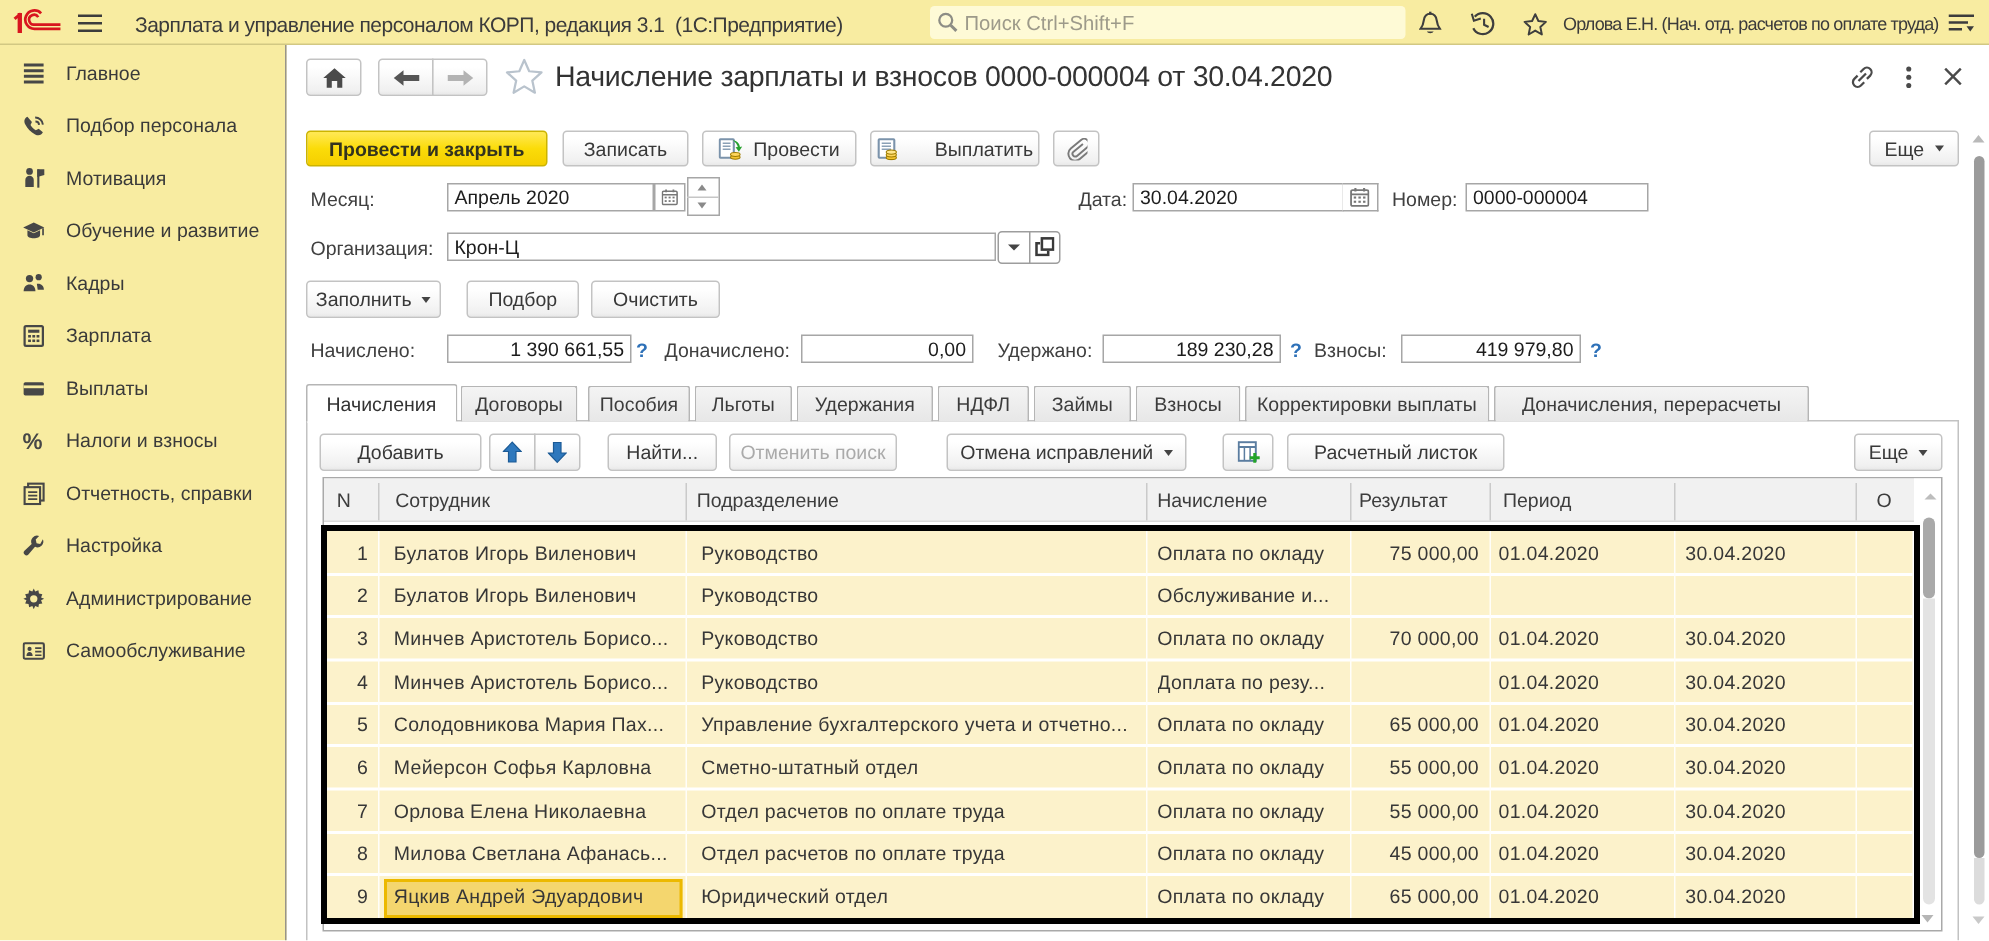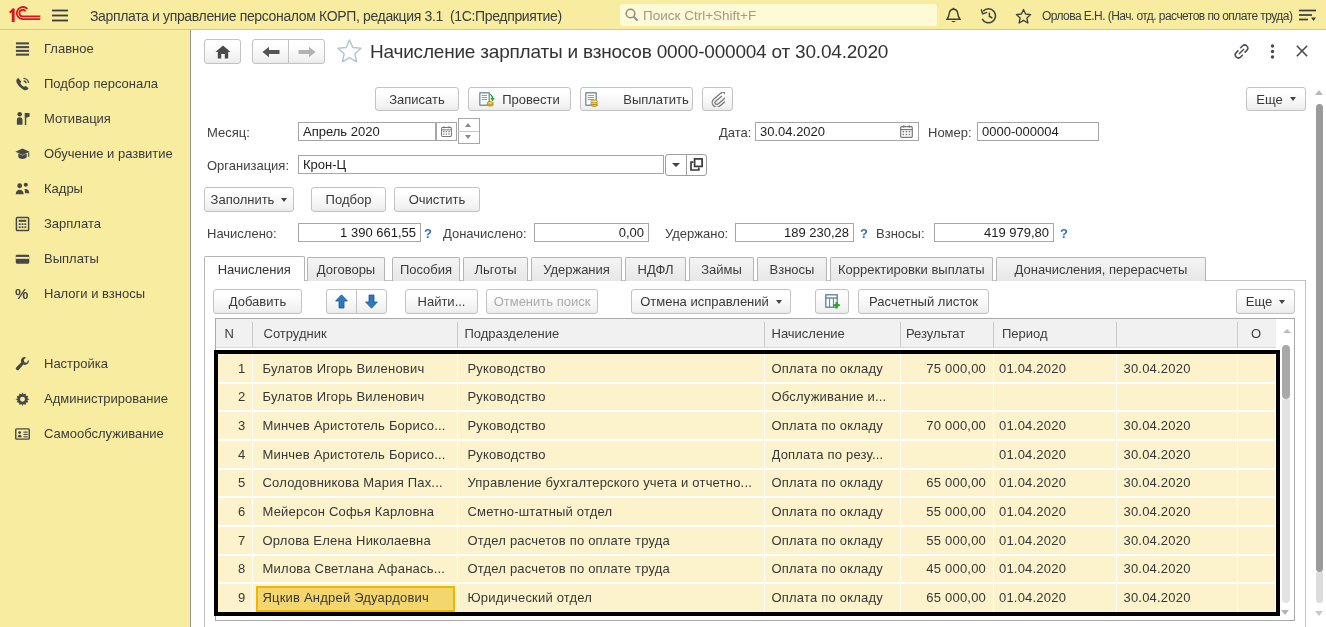--- a/index.html
+++ b/index.html
@@ -141,20 +141,32 @@
         <rect x="0.8" y="5.8" width="14.4" height="2" fill="#f8eca1"></rect>
       </svg>
       <div class="mt">Выплаты</div>
     </div>
 <div class="menu-item" style="top:276px">
       <svg class="mi" width="16" height="16" viewBox="0 0 16 16">
         <text x="0" y="13.5" font-size="16" font-weight="bold" fill="#474747">%</text>
       </svg>
       <div class="mt">Налоги и взносы</div>
     </div>
+<div class="menu-item" style="top:311px">
+      <svg class="mi" width="16" height="16" viewBox="0 0 16 16">
+        <rect x="4" y="1" width="11" height="12" fill="none" stroke="#474747" stroke-width="1.5"></rect>
+        <rect x="1.5" y="3.5" width="11" height="12" fill="#f8eca1" stroke="#474747" stroke-width="1.5"></rect>
+        <g stroke="#474747" stroke-width="1.2">
+          <line x1="4" y1="7" x2="10.5" y2="7"></line>
+          <line x1="4" y1="9.5" x2="10.5" y2="9.5"></line>
+          <line x1="4" y1="12" x2="10.5" y2="12"></line>
+        </g>
+      </svg>
+      <div class="mt">Отчетность, справки</div>
+    </div>
 <div class="menu-item" style="top:346px">
       <svg class="mi" width="16" height="16" viewBox="0 0 16 16">
         <path d="M14.5 3.2 a4.2 4.2 0 0 1 -5.6 5.4 L4.2 14 a1.9 1.9 0 0 1 -2.8-2.6 L6.5 6.5 a4.2 4.2 0 0 1 5.3-5.6 L9.4 3.4 l0.6 2.6 2.6 0.6 Z" fill="#474747"></path>
       </svg>
       <div class="mt">Настройка</div>
     </div>
 <div class="menu-item" style="top:381px">
       <svg class="mi" width="16" height="16" viewBox="0 0 16 16">
         <path d="M8 0.8 l1 2.2 2.3-0.9 0.4 2.4 2.4 0.4-0.9 2.3 2.2 1-2.2 1 0.9 2.3-2.4 0.4-0.4 2.4-2.3-0.9-1 2.2-1-2.2-2.3 0.9-0.4-2.4-2.4-0.4 0.9-2.3-2.2-1 2.2-1-0.9-2.3 2.4-0.4 0.4-2.4 2.3 0.9 Z" fill="#474747"></path>
         <circle cx="8" cy="8.2" r="2.6" fill="#f8eca1"></circle>
@@ -208,20 +220,21 @@
         <circle cx="3.5" cy="13" r="1.7"></circle>
       </g>
 </svg>
 <svg class="ab" style="left:1296px;top:45px" width="12" height="12" viewBox="0 0 12 12">
  <g stroke="#4a4a4a" stroke-width="1.6">
         <line x1="0.8" y1="0.8" x2="11.2" y2="11.2"></line>
         <line x1="11.2" y1="0.8" x2="0.8" y2="11.2"></line>
       </g>
 </svg>
 
+<div class="btn" style="left:204px;top:87px;width:161px;height:24px;background:linear-gradient(#ffe851 4%,#fbdc09 50%,#f5cf00);border:1px solid #ccb400;font-weight:bold;color:#33331f">Провести и закрыть</div>
 <div class="btn" style="left:375px;top:87px;width:84px;height:24px">Записать</div>
 <div class="btn" style="left:468px;top:87px;width:103px;height:24px">
       <svg width="16" height="15" viewBox="0 0 16 15">
         <rect x="0.8" y="0.8" width="9.4" height="12.4" rx="0.5" fill="#fff" stroke="#7b93ab" stroke-width="1.4"></rect>
         <g stroke="#8aa0b5" stroke-width="1">
           <line x1="2.8" y1="3.5" x2="8" y2="3.5"></line>
           <line x1="2.8" y1="5.5" x2="8" y2="5.5"></line>
           <line x1="2.8" y1="7.5" x2="8" y2="7.5"></line>
         </g>
         <path d="M9.5 1.5 c3 0.5 4.5 2 4.8 4.5 l1.5-0.3 -2.2 3.5 -2.2-3 1.5-0.2 c-0.5-2-1.6-3.2-3.4-4.5 Z" fill="#27a22e"></path>
@@ -331,21 +344,21 @@
 <div class="tab" style="left:307px;top:257px;width:78px;height:24px;">Договоры</div>
 <div class="tab" style="left:392px;top:257px;width:68px;height:24px;">Пособия</div>
 <div class="tab" style="left:463px;top:257px;width:65px;height:24px;">Льготы</div>
 <div class="tab" style="left:531px;top:257px;width:91px;height:24px;">Удержания</div>
 <div class="tab" style="left:625px;top:257px;width:61px;height:24px;text-align:right;">НДФЛ</div>
 <div class="tab" style="left:689px;top:257px;width:65px;height:24px;">Займы</div>
 <div class="tab" style="left:757px;top:257px;width:70px;height:24px;">Взносы</div>
 <div class="tab" style="left:829.5px;top:257px;width:163.5px;height:24px;">Корректировки выплаты</div>
 <div class="tab" style="left:996px;top:257px;width:210px;height:24px;">Доначисления, перерасчеты</div>
 
-<div class="btn" style="left:213px;top:289px;width:89px;height:25px">Добавить</div>
+<div class="btn" style="left:213px;top:289px;width:108px;height:25px">Добавить</div>
 <div class="btn" style="left:326px;top:289px;width:31px;height:25px;border-radius:3px 0 0 3px">
 <svg width="13" height="15" viewBox="0 0 13 15">
         <path d="M6.5 0.8 L12.4 7 H9 V14 H4 V7 H0.6 Z" fill="#2e78bd" stroke="#1b5a96" stroke-width="0.8"></path>
       </svg>
     </div>
 <div class="btn" style="left:356px;top:289px;width:31px;height:25px;border-radius:0 3px 3px 0">
 <svg width="13" height="15" viewBox="0 0 13 15">
         <path d="M6.5 14.2 L12.4 8 H9 V1 H4 V8 H0.6 Z" fill="#2e78bd" stroke="#1b5a96" stroke-width="0.8"></path>
       </svg>
     </div>
@@ -357,21 +370,21 @@
         <rect x="0.8" y="0.8" width="11.4" height="12.4" fill="#fff" stroke="#5b7da0" stroke-width="1.3"></rect>
         <line x1="0.8" y1="4" x2="12.2" y2="4" stroke="#5b7da0" stroke-width="1.3"></line>
         <line x1="4.6" y1="4" x2="4.6" y2="13" stroke="#5b7da0" stroke-width="1"></line>
         <line x1="8.4" y1="4" x2="8.4" y2="13" stroke="#5b7da0" stroke-width="1"></line>
         <g stroke="#23a428" stroke-width="2">
           <line x1="11.5" y1="8" x2="11.5" y2="14.5"></line>
           <line x1="8.2" y1="11.2" x2="14.8" y2="11.2"></line>
         </g>
       </svg>
     </div>
-<div class="btn" style="left:858px;top:289px;width:131px;height:25px">Расчетный листок</div>
+<div class="btn" style="left:858px;top:289px;width:145px;height:25px">Расчетный листок</div>
 <div class="btn" style="left:1236px;top:289px;width:59px;height:25px">Еще<span class="caret"></span></div>
 <div class="ab" style="left:215px;top:318px;width:1080px;height:303px;border:1px solid #a9a9a9;background:#fff"></div>
 <div class="ab" style="left:216px;top:319px;width:1078px;height:28.5px;background:#f1f1f1"></div>
 <div class="hcell" style="left:224.5px;top:319px;width:26.0px;height:28px">N</div>
 <div class="hcell" style="left:464.5px;top:319px;width:298.0px;height:28px">Подразделение</div>
 <div class="hcell" style="left:263.5px;top:319px;width:192.0px;height:28px">Сотрудник</div>
 <div class="hcell" style="left:771.5px;top:319px;width:127.0px;height:28px">Начисление</div>
 <div class="hcell" style="left:906.0px;top:319px;width:86.0px;height:28px">Результат</div>
 <div class="hcell" style="left:1002px;top:319px;width:112.5px;height:28px">Период</div>
 <div class="hcell" style="left:1123.5px;top:319px;width:112.5px;height:28px"></div>

